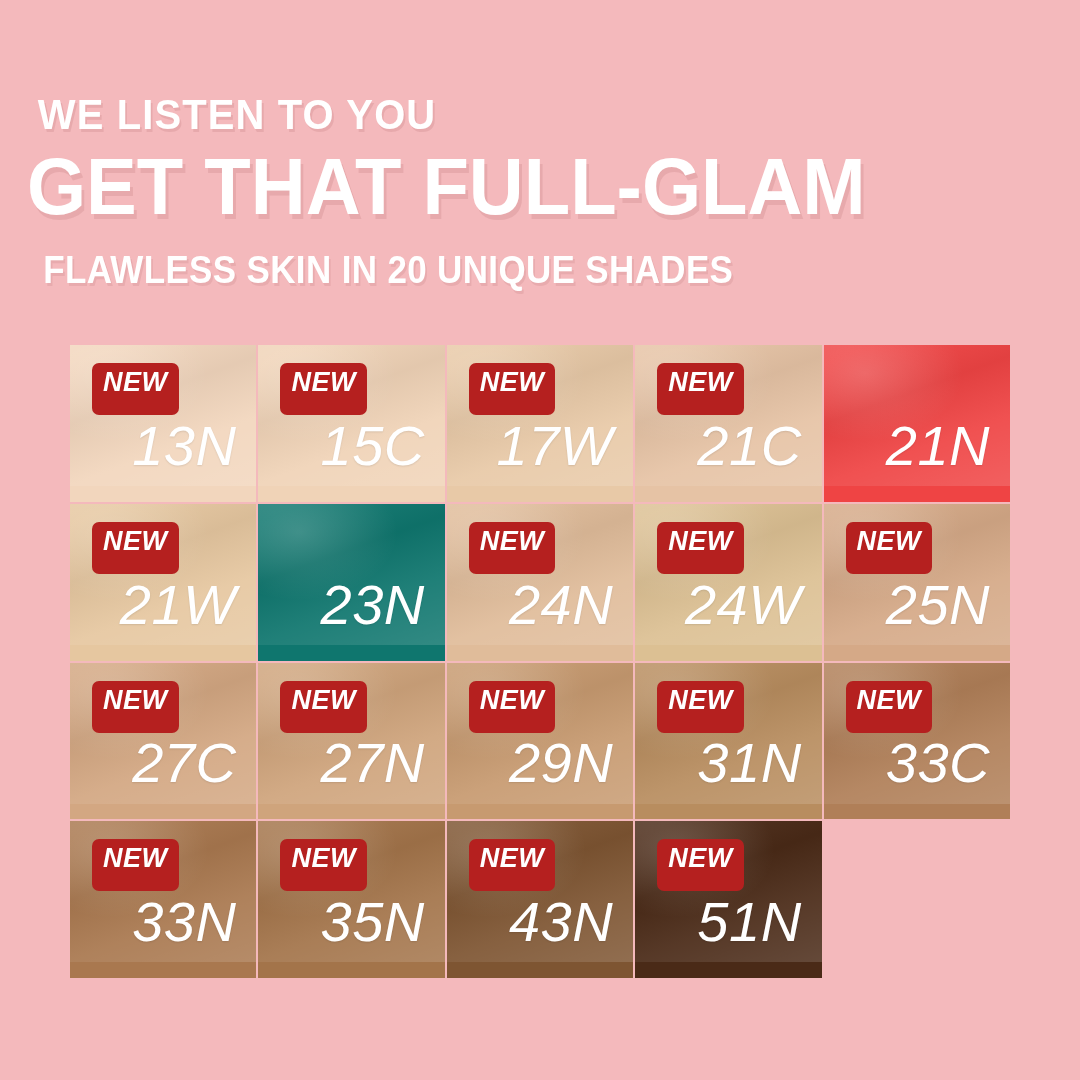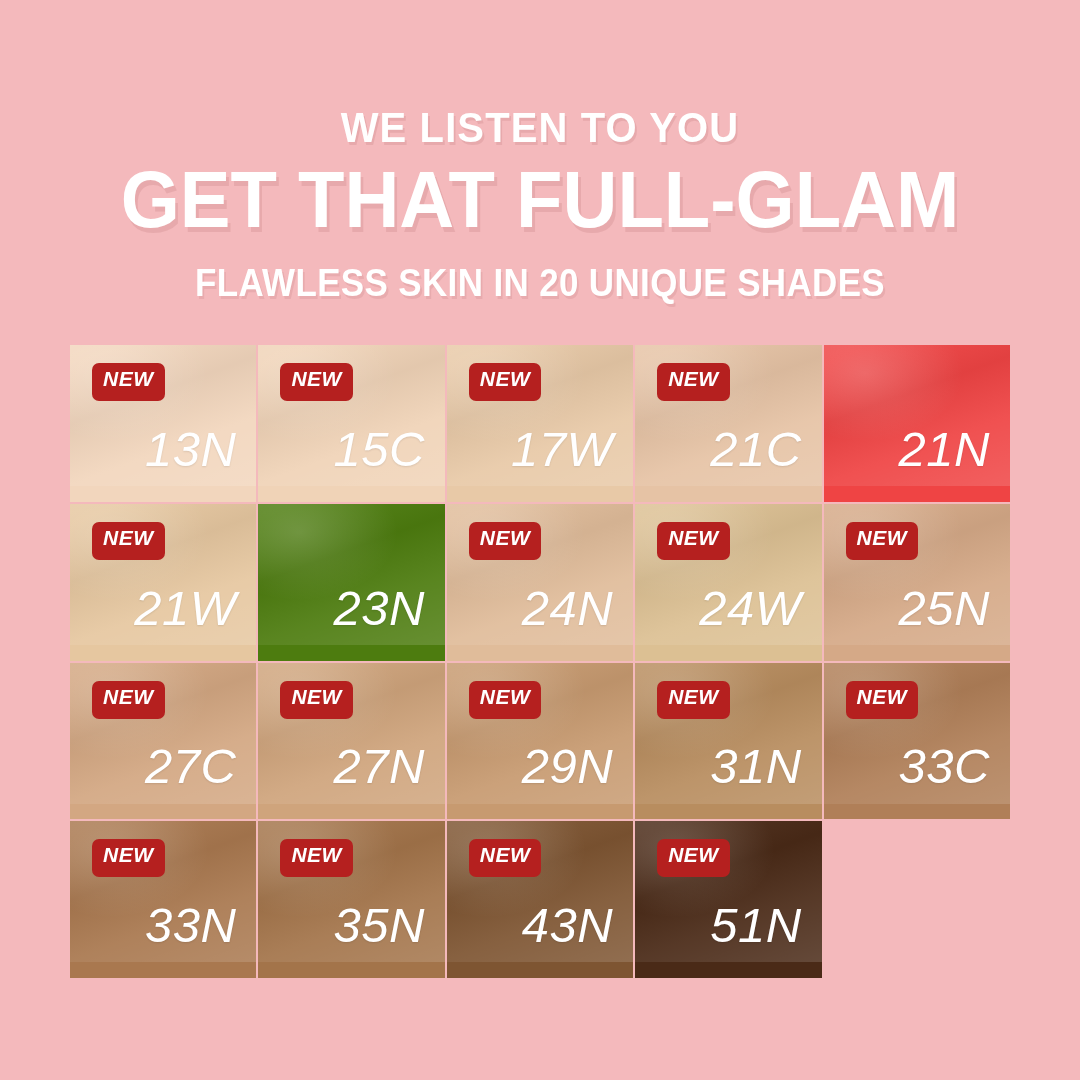--- a/index.html
+++ b/index.html
@@ -12,23 +12,23 @@
     background: #f4b9bc;
     font-family: "Liberation Sans", sans-serif;
     overflow: hidden;
     position: relative;
   }
 
   
   #header {
     position: absolute;
     left: 0;
-    top: 17px;
+    top: 4px;
     width: 1080px;
-    text-align: center;
+    text-align: left;
   }
   #eyebrow {
     margin-top: 88px;
     font-size: 43px;
     font-weight: 800;
     letter-spacing: 1.2px;
     color: #ffffff;
     text-transform: uppercase;
     line-height: 1.05;
     text-shadow: 2px 3px 0 rgba(216,150,152,0.45);
@@ -102,35 +102,35 @@
                 rgba(255,255,255,0.18) 0%,
                 rgba(255,255,255,0) 62%);
     pointer-events: none;
   }
   .new-badge {
     position: absolute;
     left: 22px;
     top: 18px;
     background: #b5201f;
     color: #ffffff;
-    font-size: 21px;
+    font-size: 27px;
     font-weight: 700;
     font-style: italic;
     letter-spacing: 0.5px;
-    padding: 4px 11px 10px 11px;
+    padding: 4px 11px 17px 11px;
     border-radius: 7px;
     z-index: 3;
     line-height: 1.15;
   }
   .shade-code {
     position: absolute;
     right: 20px;
     bottom: 28px;
     color: #ffffff;
-    font-size: 49px;
+    font-size: 56px;
     font-weight: 500;
     font-style: italic;
     letter-spacing: 0.5px;
     z-index: 3;
     line-height: 1;
     text-shadow: 0 1px 2px rgba(0,0,0,0.10);
   }
 </style>
 </head>
 <body style="background: rgb(244, 185, 188);">
@@ -158,21 +158,21 @@
       <div class="new-badge" style="background: rgb(181, 32, 31); color: rgb(255, 255, 255);">NEW</div>
       <div class="shade-code">21C</div>
     </div>
     <div class="swatch" style="background: #ef4444;">
       <div class="shade-code">21N</div>
     </div>
     <div class="swatch" style="background: rgb(230, 199, 160);">
       <div class="new-badge" style="background: rgb(181, 32, 31); color: rgb(255, 255, 255);">NEW</div>
       <div class="shade-code">21W</div>
     </div>
-    <div class="swatch" style="background: #4d7c0f;">
+    <div class="swatch" style="background: #0f766e;">
       <div class="shade-code">23N</div>
     </div>
     <div class="swatch" style="background: rgb(224, 188, 154);">
       <div class="new-badge" style="background: rgb(181, 32, 31); color: rgb(255, 255, 255);">NEW</div>
       <div class="shade-code">24N</div>
     </div>
     <div class="swatch" style="background: rgb(220, 192, 147);">
       <div class="new-badge" style="background: rgb(181, 32, 31); color: rgb(255, 255, 255);">NEW</div>
       <div class="shade-code">24W</div>
     </div>

